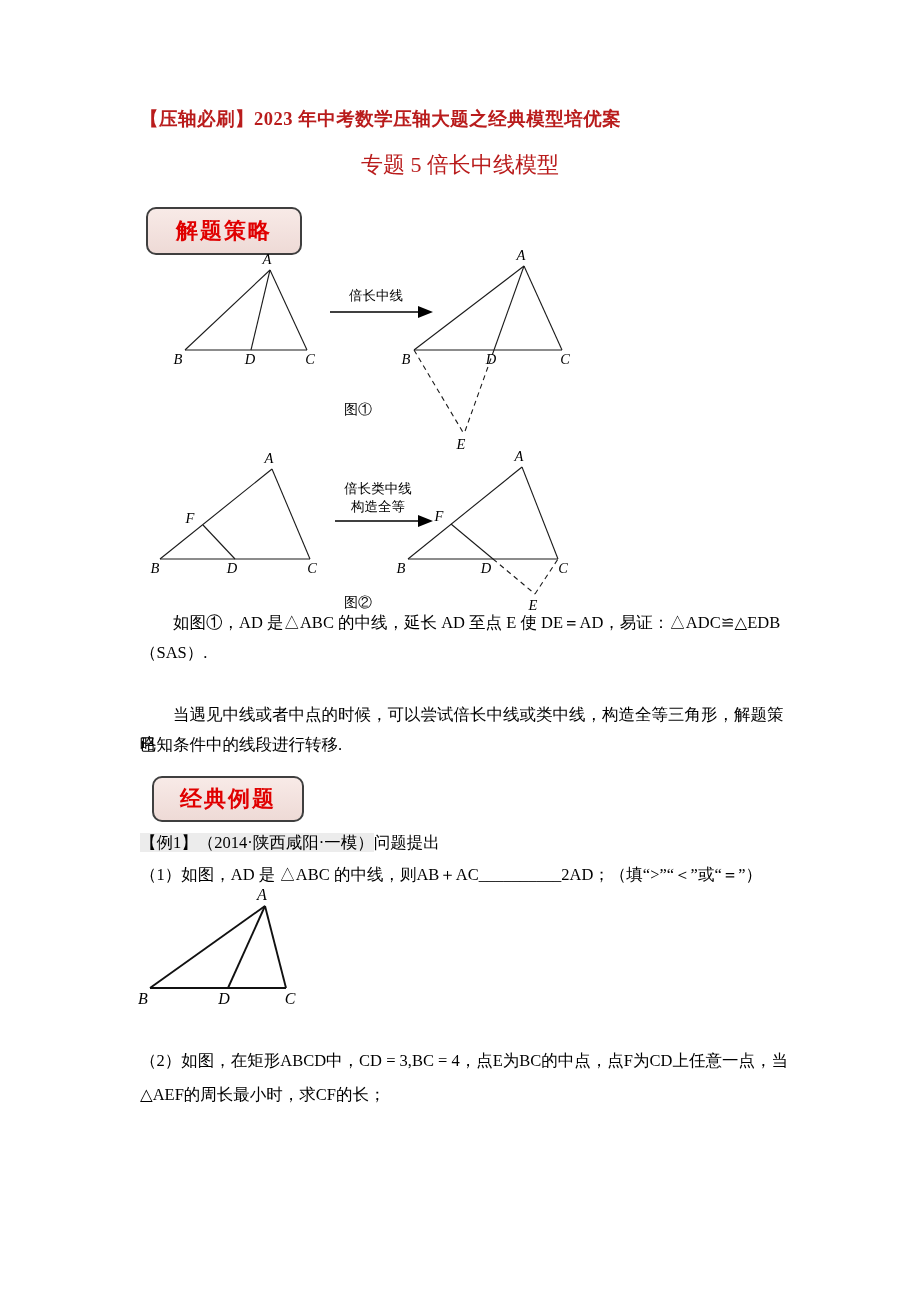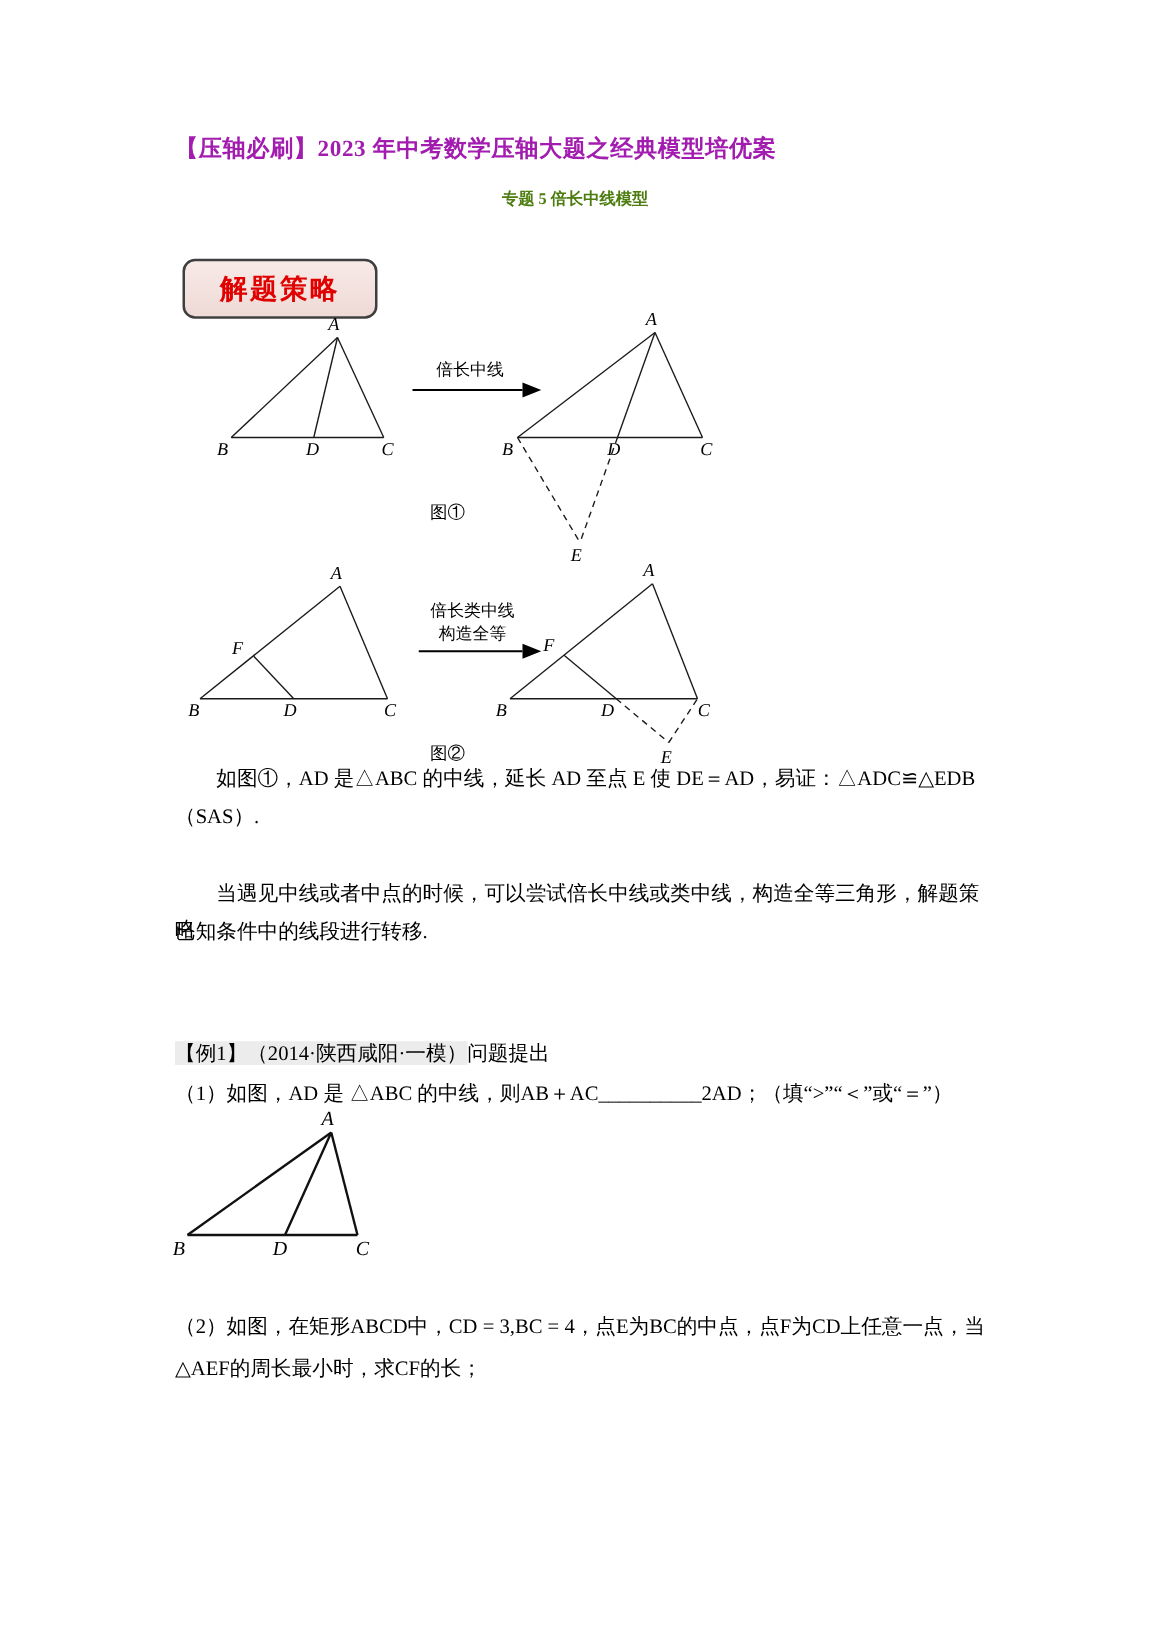--- a/index.html
+++ b/index.html
@@ -2,25 +2,25 @@
 <html><head>
 <meta charset="utf-8">
 <style>
   html,body { margin:0; padding:0; background:#ffffff; }
   .page {
     position:relative; width:920px; height:1302px; background:#ffffff;
     font-family:"Liberation Serif", serif; color:#000; overflow:hidden;
   }
   .doc-title {
     position:absolute; left:140px; top:106px; font-size:18.5px; font-weight:bold;
-    color:#a21caf; letter-spacing:0.5px; white-space:nowrap;
+    color:#b91c1c; letter-spacing:0.5px; white-space:nowrap;
   }
   .doc-subtitle {
     position:absolute; left:0; top:150px; width:920px; text-align:center;
-    font-size:13px; font-weight:bold; color:#4d7c0f;
+    font-size:22px; font-weight:normal; color:#b91c1c;
   }
   .badge {
     position:absolute; border:2px solid #3f3f3f; border-radius:10px;
     background:linear-gradient(#f8eae7, #eedad6);
     display:flex; align-items:center; justify-content:center;
     color:#e00000; font-weight:bold; font-size:22px;
     font-family:Liberation Serif, serif; letter-spacing:2px;
   }
   .badge-1 { left:146px; top:207px; width:152px; height:44px; }
   .badge-2 { left:152px; top:776px; width:148px; height:42px; }
@@ -111,20 +111,23 @@
     <text class="vlbl" x="383" y="155">E</text>
 
     <text class="cap" x="208" y="152">图②</text>
   </svg>
 
   <div class="para indent" style="top:608px;">如图①，AD 是△ABC 的中线，延长 AD 至点 E 使 DE＝AD，易证：△ADC≌△EDB</div>
   <div class="para" style="top:638px;">（SAS）.</div>
   <div class="para indent" style="top:700px;">当遇见中线或者中点的时候，可以尝试倍长中线或类中线，构造全等三角形，解题策略</div>
   <div class="para" style="top:730px;">已知条件中的线段进行转移.</div>
 
+  <div class="badge badge-2">
+    <span>经典例题</span>
+  </div>
 
   <div class="para" style="top:828px;">
     <span class="hl">【例1】（2014·陕西咸阳·一模）</span><span>问题提出</span>
   </div>
 
   <div class="para" style="top:860px;">（1）如图，AD 是 △ABC 的中线，则AB＋AC__________2AD；（填“&gt;”“＜”或“＝”）</div>
 
   <svg style="left:138px; top:890px;" width="200" height="118" viewBox="0 0 200 118">
     <line class="e3" x1="127" y1="16" x2="12" y2="98"></line>
     <line class="e3" x1="127" y1="16" x2="148" y2="98"></line>

